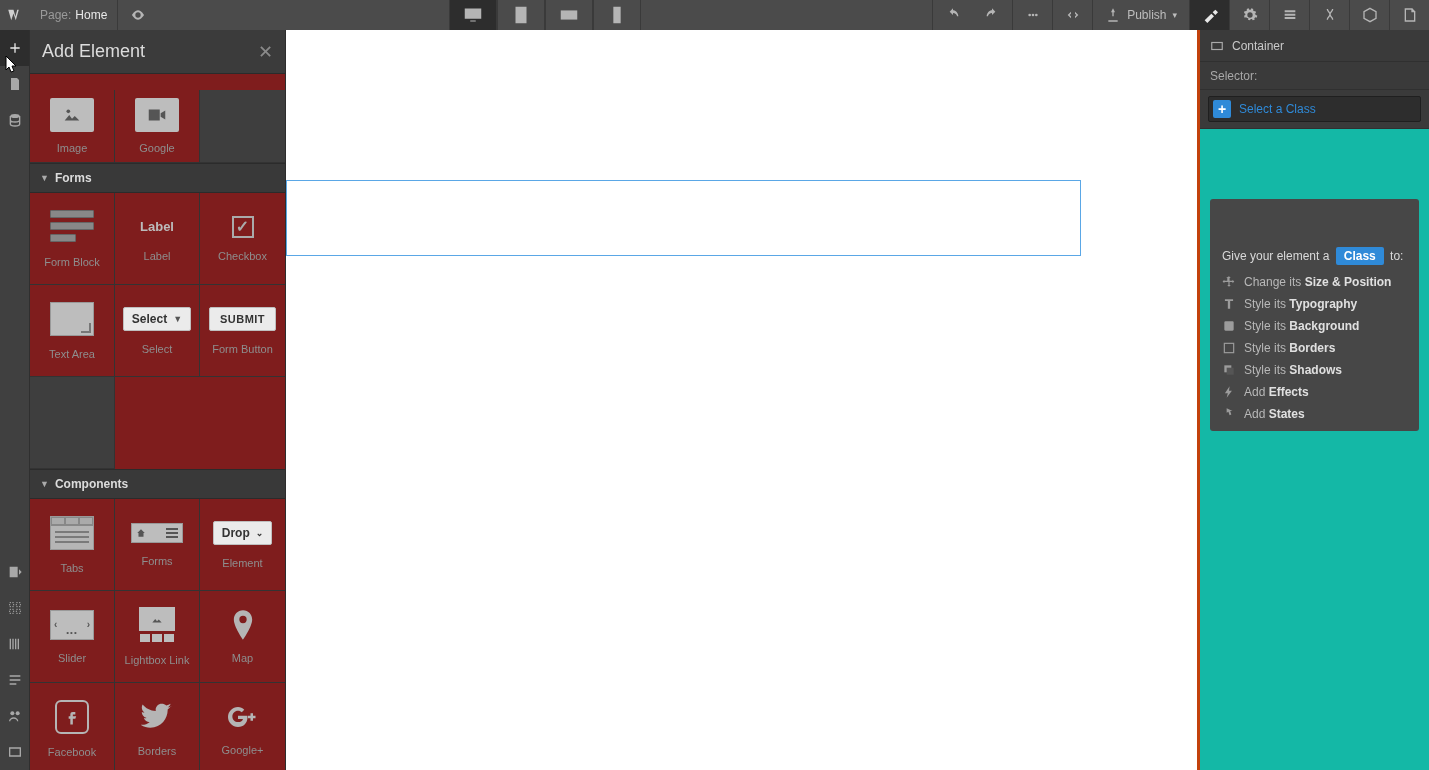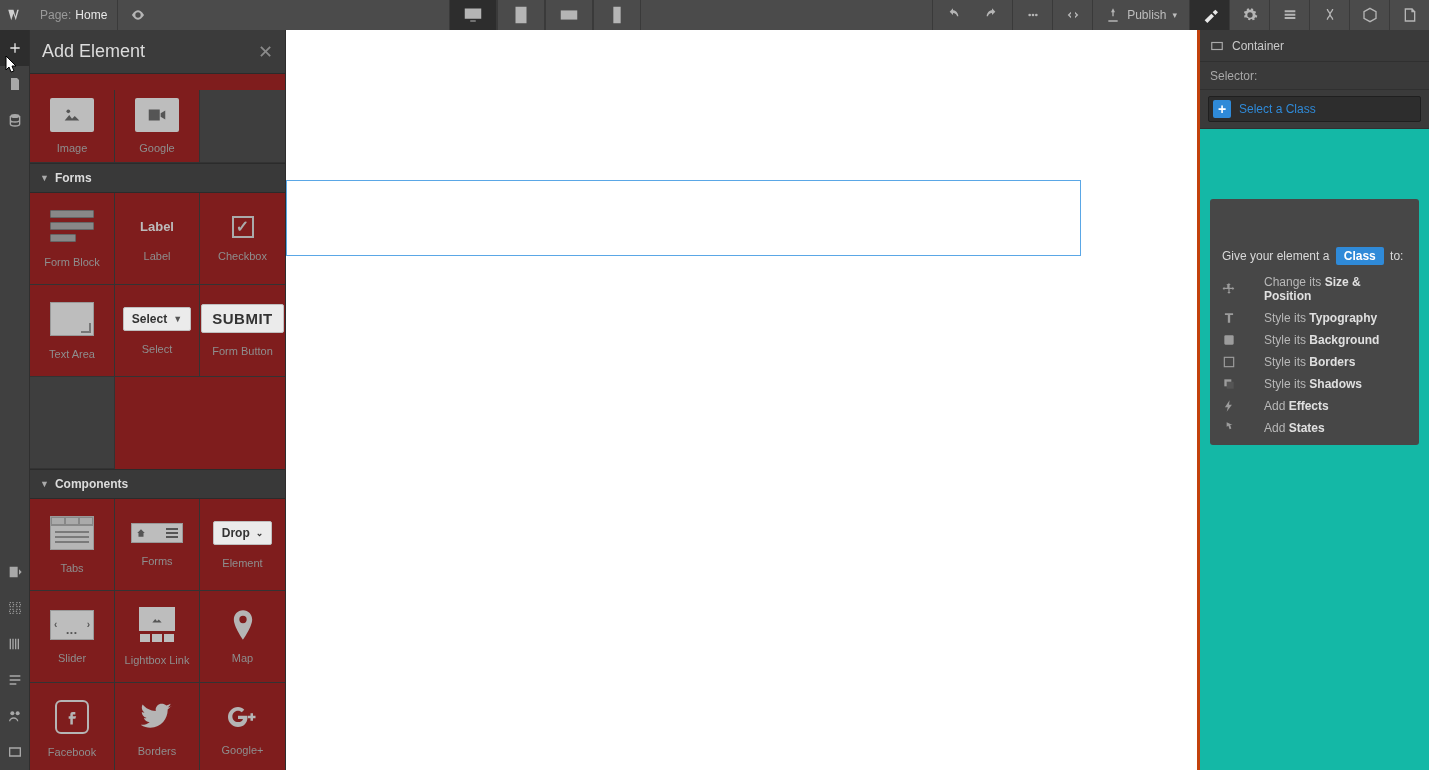--- a/index.html
+++ b/index.html
@@ -85,21 +85,21 @@
 .gl-input { width:44px; height:20px; border:1px solid #999; background:#bdbdbd; position:relative;}
 .gl-input::before{content:"";position:absolute;left:4px;top:4px;bottom:4px;width:2px;background:#555;}
 .gl-textarea { width:44px; height:34px; border:1px solid #999; background:#bdbdbd; position:relative;}
 .gl-textarea::after{content:"";position:absolute;right:2px;bottom:2px;width:8px;height:8px;border-right:2px solid #777;border-bottom:2px solid #777;}
 .gl-checkbox { width:22px; height:22px; border:2px solid #aaa; display:flex;align-items:center;justify-content:center;}
 .gl-checkbox::after{content:"✓"; color:#aaa; font-size:16px; font-weight:bold;}
 .gl-radio { width:22px; height:22px; border:2px solid #aaa; border-radius:50%; display:flex;align-items:center;justify-content:center;}
 .gl-radio::after{content:""; width:10px;height:10px;background:#aaa;border-radius:50%;}
 .gl-select { background:#ebebeb; color:#333; padding:4px 8px; border:1px solid #bfbfbf; border-radius:2px; font-size:12px; font-weight:bold; display:flex; gap:6px; align-items:center;}
 .gl-select .dd{font-size:9px;color:#555;}
-.gl-submit { background:#ebebeb; color:#333; padding:5px 10px; border:1px solid #bfbfbf; border-radius:2px; font-size:15px; font-weight:bold; letter-spacing:0.5px;}
+.gl-submit { background:#ebebeb; color:#333; padding:5px 10px; border:1px solid #bfbfbf; border-radius:2px; font-size:11px; font-weight:bold; letter-spacing:0.5px;}
 .gl-tabs { width:44px; height:34px; background:#bdbdbd; border:1px solid #999; position:relative; display:flex; flex-direction:column;}
 .gl-tabs .t{height:8px; display:flex;}
 .gl-tabs .t span{flex:1;border:1px solid #888;background:#aaa;}
 .gl-tabs .b{flex:1; border-top:1px solid #888; background:#b5b5b5; display:flex; flex-direction:column; justify-content:space-evenly; padding:2px 4px;}
 .gl-tabs .b i{height:2px;background:#7a7a7a;display:block;}
 .gl-navbar{ width:52px;height:20px;background:#bdbdbd;border:1px solid #999;display:flex;align-items:center;justify-content:space-between;padding:0 4px;}
 .gl-navbar .home{width:10px;height:10px;}
 .gl-navbar .burger{display:flex;flex-direction:column;gap:2px;}
 .gl-navbar .burger i{width:12px;height:2px;background:#555;display:block;}
 .gl-drop{ background:#ebebeb;color:#333;padding:4px 8px;border:1px solid #bfbfbf;border-radius:2px;font-size:12px;font-weight:bold;display:flex;gap:6px;align-items:center;}
@@ -138,21 +138,21 @@
   display:flex; align-items:center; gap:8px; padding:0 4px;
 }
 .sel-input .plus{ width:18px;height:18px;background:#2f8ad8;border-radius:2px;display:flex;align-items:center;justify-content:center;color:#fff;font-weight:bold;font-size:14px;}
 .sel-input .ph{ color:#2f8ad8; font-size:12px;}
 .hint-card{
   margin:70px 10px 0 10px; background:#474747; border-radius:3px; padding:14px 12px 10px 12px;
 }
 .hint-card .lead{ text-align:left; color:#d9d9d9; font-size:12px; margin-bottom:12px;margin-top:36px;}
 .hint-card .lead .chip{ background:#2f8ad8; color:#fff; padding:2px 8px; border-radius:2px; font-weight:bold; margin:0 3px;}
 .hint-list{ display:flex; flex-direction:column; gap:8px; }
-.hint-item{ display:flex; align-items:center; gap:28px; color:#b8b8b8; font-size:12px;}
+.hint-item{ display:flex; align-items:center; gap:8px; color:#b8b8b8; font-size:12px;}
 .hint-item svg{ width:14px;height:14px; fill:#9c9c9c; flex-shrink:0;}
 .hint-item b{ color:#e0e0e0; font-weight:bold;}
 </style>
 </head>
 <body>
 
 <div class="topbar">
   <div class="logo">
     <svg viewBox="0 0 24 24">
         <path d="M3 5l4 14 3-9 3 9 4-14h-2l-2.5 9L10 5H8l2.5 9L8 5H3z"></path>

